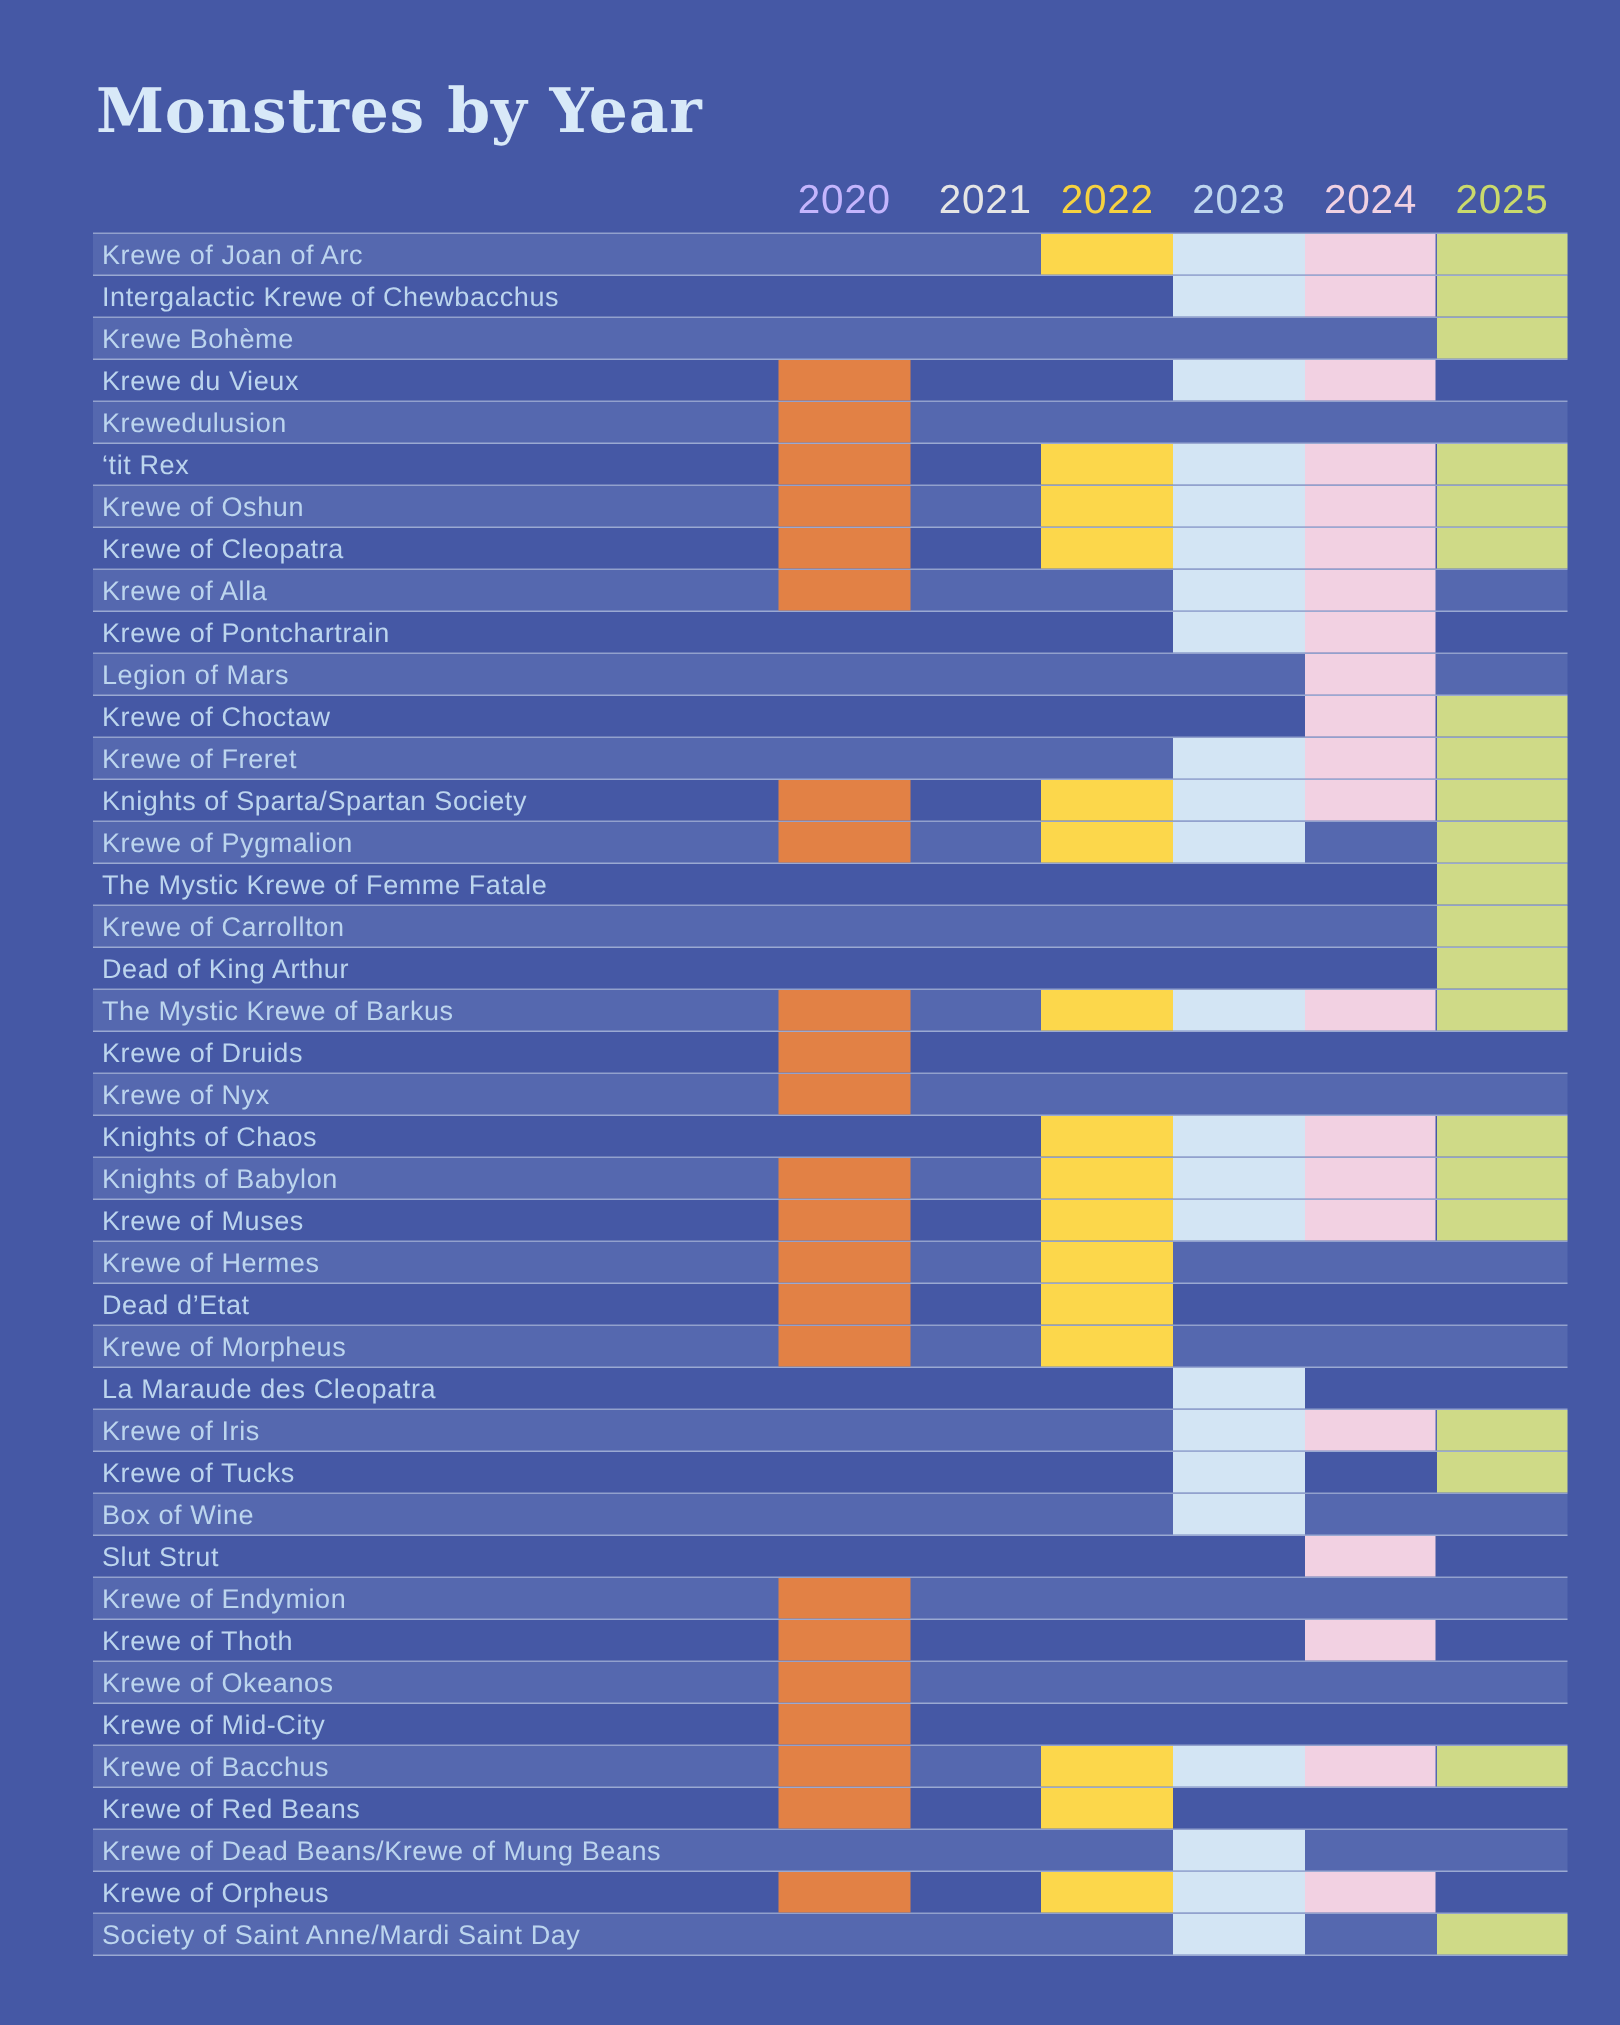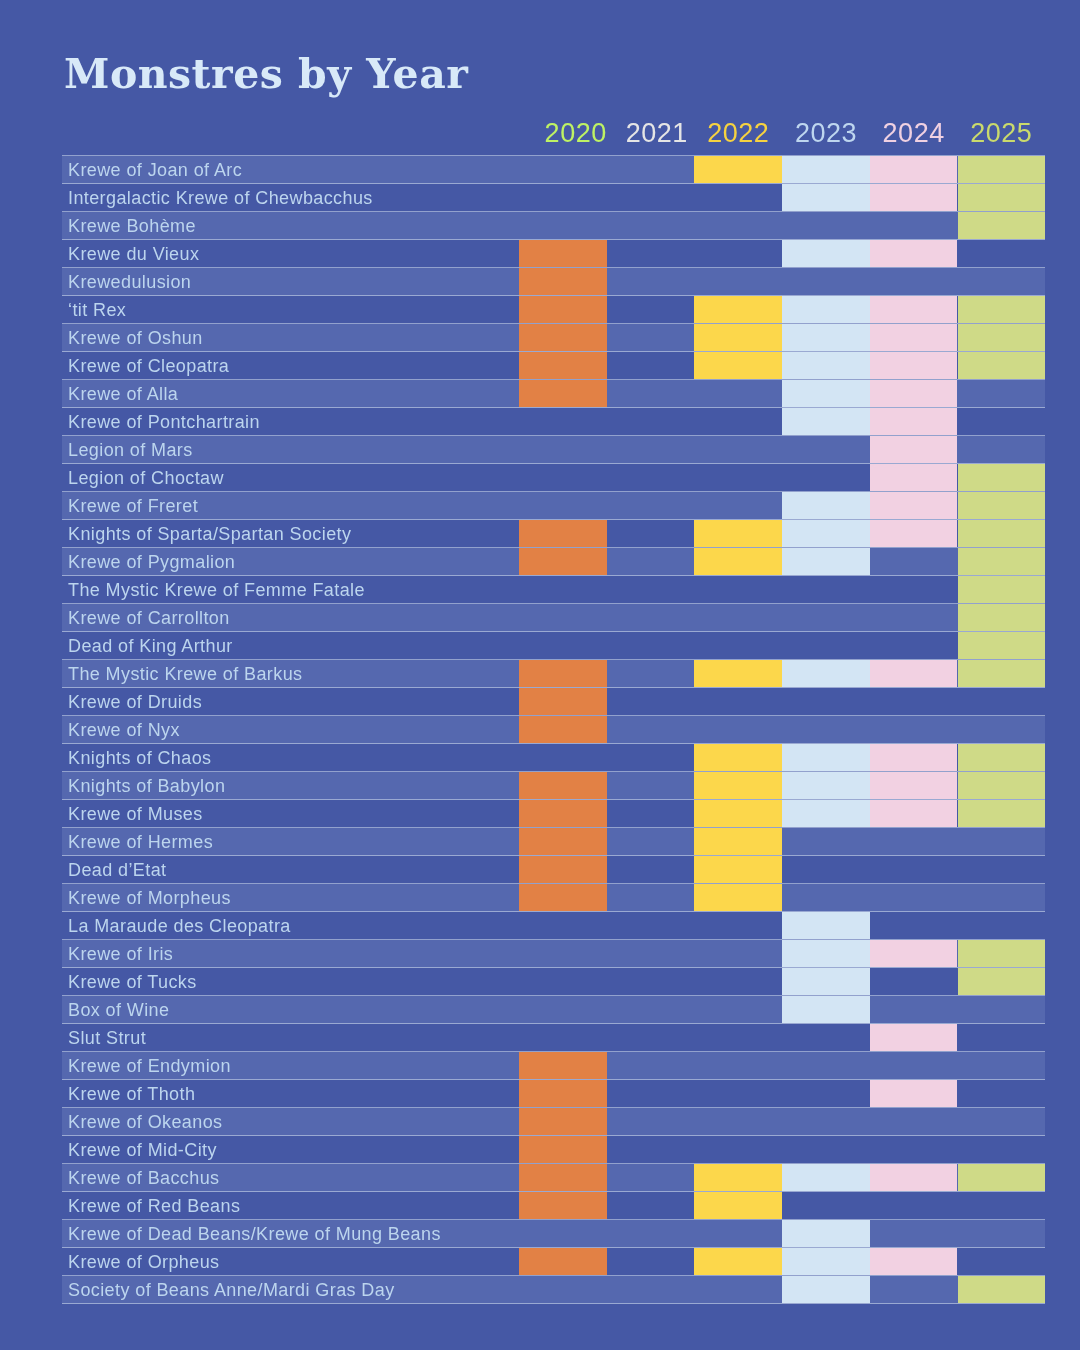--- a/index.html
+++ b/index.html
@@ -62,21 +62,21 @@
     position:absolute;
     top:0;height:100%;
   }
 </style>
 </head>
 <body>
 
 <h1 class="page-title">Monstres by Year</h1>
 
 <div class="year-headers" id="year-headers">
-    <span class="year-label" style="left: 457px; width: 87.7px; color: #bef264; text-align: right;">2020</span>
+    <span class="year-label" style="left: 457px; width: 87.7px; color: #c4b5fd;">2020</span>
     <span class="year-label" style="left: 551px; width: 87.7px; color: #e5e5e5;">2021</span>
     <span class="year-label" style="left: 632.4px; width: 87.7px; color: rgb(246, 210, 64);">2022</span>
     <span class="year-label" style="left: 720.1px; width: 87.7px; color: rgb(190, 214, 239);">2023</span>
     <span class="year-label" style="left: 807.8px; width: 87.7px; color: rgb(240, 209, 226);">2024</span>
     <span class="year-label" style="left: 895.5px; width: 87.7px; color: rgb(202, 218, 108);">2025</span>
   </div>
 
 <div class="grid" id="grid">
     <div class="row">
       <div class="cell" style="left: 632.4px; width: 87.7px; background: rgb(252, 215, 75);"></div>
@@ -140,21 +140,21 @@
       <div class="cell" style="left: 807.8px; width: 87.7px; background: rgb(242, 209, 226);"></div>
       <span class="row-label">Krewe of Pontchartrain</span>
     </div>
     <div class="row">
       <div class="cell" style="left: 807.8px; width: 87.7px; background: rgb(242, 209, 226);"></div>
       <span class="row-label">Legion of Mars</span>
     </div>
     <div class="row">
       <div class="cell" style="left: 807.8px; width: 87.7px; background: rgb(242, 209, 226);"></div>
       <div class="cell" style="left: 895.5px; width: 87.7px; background: rgb(207, 218, 135);"></div>
-      <span class="row-label">Legion of Choctaw</span>
+      <span class="row-label">Krewe of Choctaw</span>
     </div>
     <div class="row">
       <div class="cell" style="left: 720.1px; width: 87.7px; background: rgb(211, 229, 244);"></div>
       <div class="cell" style="left: 807.8px; width: 87.7px; background: rgb(242, 209, 226);"></div>
       <div class="cell" style="left: 895.5px; width: 87.7px; background: rgb(207, 218, 135);"></div>
       <span class="row-label">Krewe of Freret</span>
     </div>
     <div class="row">
       <div class="cell" style="left: 457px; width: 87.7px; background: rgb(226, 129, 69);"></div>
       <div class="cell" style="left: 632.4px; width: 87.7px; background: rgb(252, 215, 75);"></div>
@@ -296,15 +296,15 @@
     <div class="row">
       <div class="cell" style="left: 457px; width: 87.7px; background: rgb(226, 129, 69);"></div>
       <div class="cell" style="left: 632.4px; width: 87.7px; background: rgb(252, 215, 75);"></div>
       <div class="cell" style="left: 720.1px; width: 87.7px; background: rgb(211, 229, 244);"></div>
       <div class="cell" style="left: 807.8px; width: 87.7px; background: rgb(242, 209, 226);"></div>
       <span class="row-label">Krewe of Orpheus</span>
     </div>
     <div class="row">
       <div class="cell" style="left: 720.1px; width: 87.7px; background: rgb(211, 229, 244);"></div>
       <div class="cell" style="left: 895.5px; width: 87.7px; background: rgb(207, 218, 135);"></div>
-      <span class="row-label">Society of Beans Anne/Mardi Gras Day</span>
+      <span class="row-label">Society of Saint Anne/Mardi Saint Day</span>
     </div>
   </div>
 
 </body></html>

